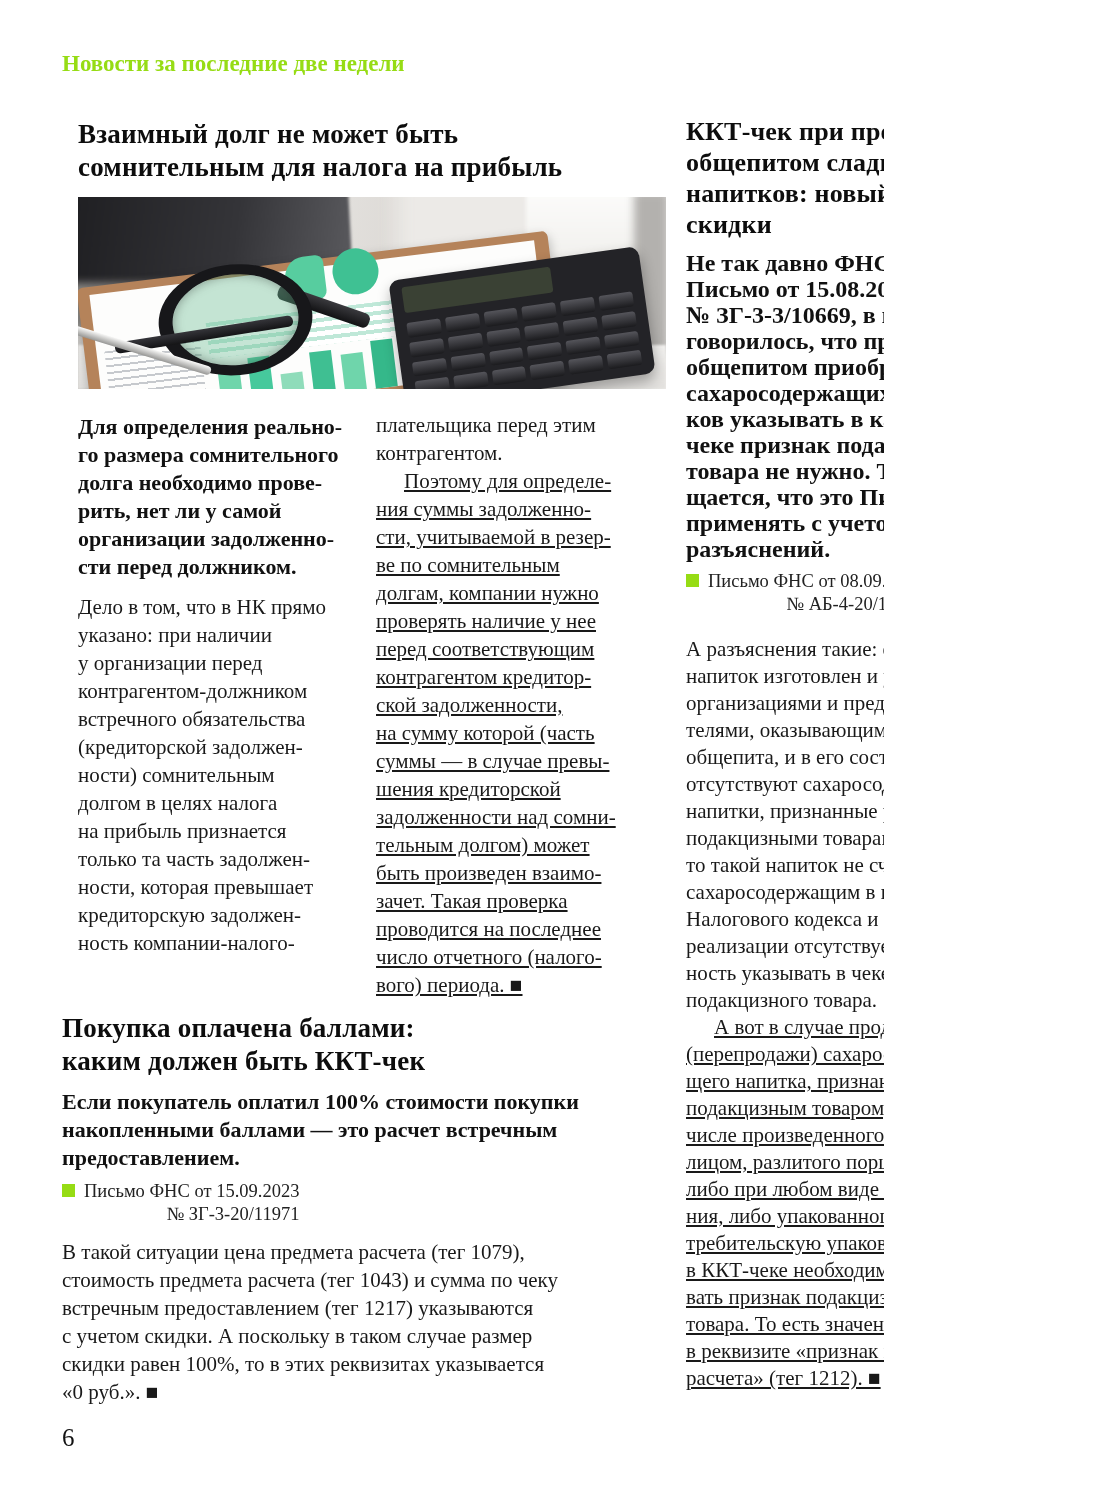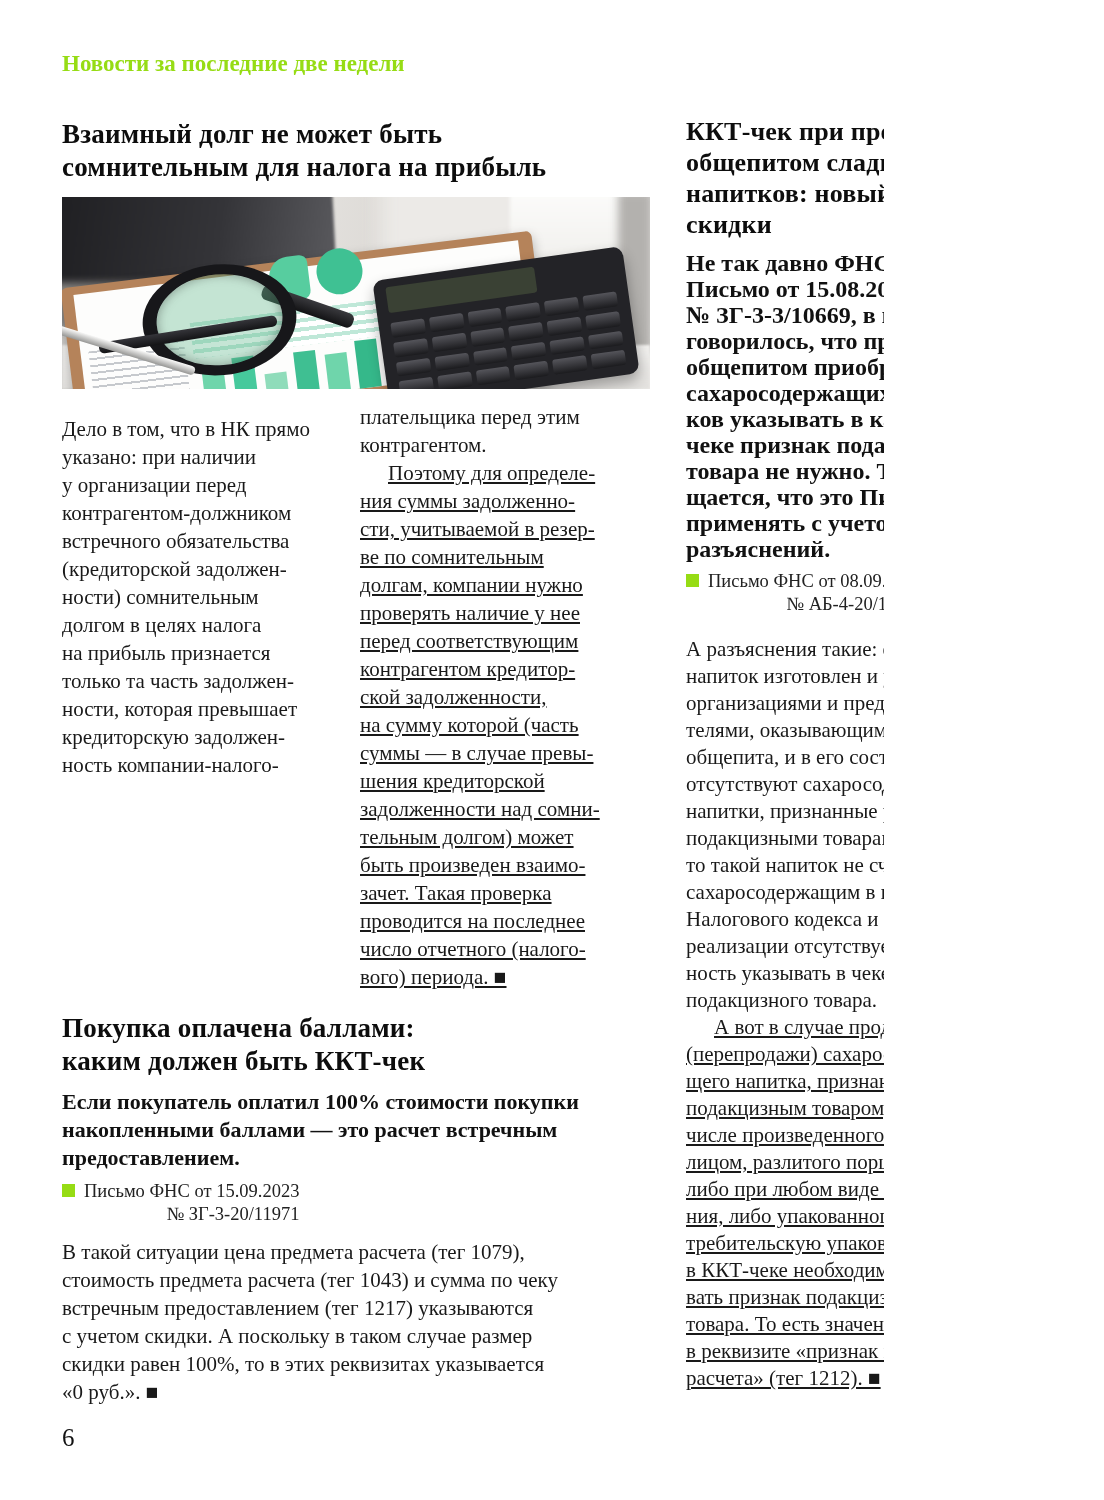--- a/index.html
+++ b/index.html
@@ -5,21 +5,21 @@
   html,body { margin:0; padding:0; background:#ffffff; }
   .page {
     position:relative; width:884px; height:1500px; background:#ffffff;
     font-family:"Liberation Serif", serif; color:#1b1b1b; overflow:hidden;
   }
   .kicker {
     position:absolute; left:62px; top:50px;
     font-weight:bold; font-size:23px; line-height:28px; color:#96dc14;
   }
   .article { position:absolute; }
-  .a1 { left:62px; top:118px; width:588px; }
+  .a1 { left:78px; top:118px; width:588px; }
   .a2 { left:62px; top:1012px; width:588px; }
   .a3 { left:686px; top:116px; width:356px; }
   .title {
     margin:0; font-weight:bold; color:#0d0d0d; white-space:pre-line;
     font-size:27px; line-height:33px; letter-spacing:0.2px;
   }
   .a3 .title { font-size:26px; line-height:31px; }
   .lead {
     margin:10px 0 0 0; font-weight:bold; white-space:pre-line;
     font-size:22px; line-height:28px; color:#111;
@@ -31,21 +31,21 @@
   .ref .ref-text { font-size:18.5px; line-height:23px; white-space:pre-line; color:#222; }
   .body {
     margin:12px 0 0 0; font-size:21px; line-height:28px; white-space:pre-line; color:#191919;
   }
   .a3 .body { line-height:27px; margin-top:20px; }
   .a3 .body + .body { margin-top:0; }
   .indent { text-indent:28px; margin-top:0;text-decoration:underline; }
   .cols { display:flex; gap:20px; margin-top:14px; }
   .col-a { width:278px; }
   .col-b { width:290px; }
-  .col-b .body:first-child { margin-top:0; }
+  .col-b .body:first-child { margin-top:8px; }
   .page-number { position:absolute; left:62px; top:1424px; font-size:25px; color:#111; }
 
   
   .photo {
     position:relative; width:588px; height:192px; margin-top:13px; overflow:hidden;
     background:linear-gradient(100deg,#c9c7c4 0%,#e6e4e1 35%,#dcd9d5 55%,#efedea 100%);
   }
   .photo * { position:absolute; }
   .ph-bg-right { right:-30px; top:-25px; width:300px; height:170px; background:#eceae7; filter:blur(10px); }
   .ph-laptop { left:-18px; top:-28px; width:290px; height:120px;
@@ -162,20 +162,26 @@
             <i></i>
             <i></i>
             <i></i>
           </div>
       </div>
       <div class="ph-silver-pen"></div>
     </div>
 
     <div class="cols">
       <div class="col-a">
+        <p class="lead">Для определения реально-
+го размера сомнительного
+долга необходимо прове-
+рить, нет ли у самой
+организации задолженно-
+сти перед должником.</p>
         <p class="body">Дело в том, что в НК прямо
 указано: при наличии
 у организации перед
 контрагентом-должником
 встречного обязательства
 (кредиторской задолжен-
 ности) сомнительным
 долгом в целях налога
 на прибыль признается
 только та часть задолжен-

